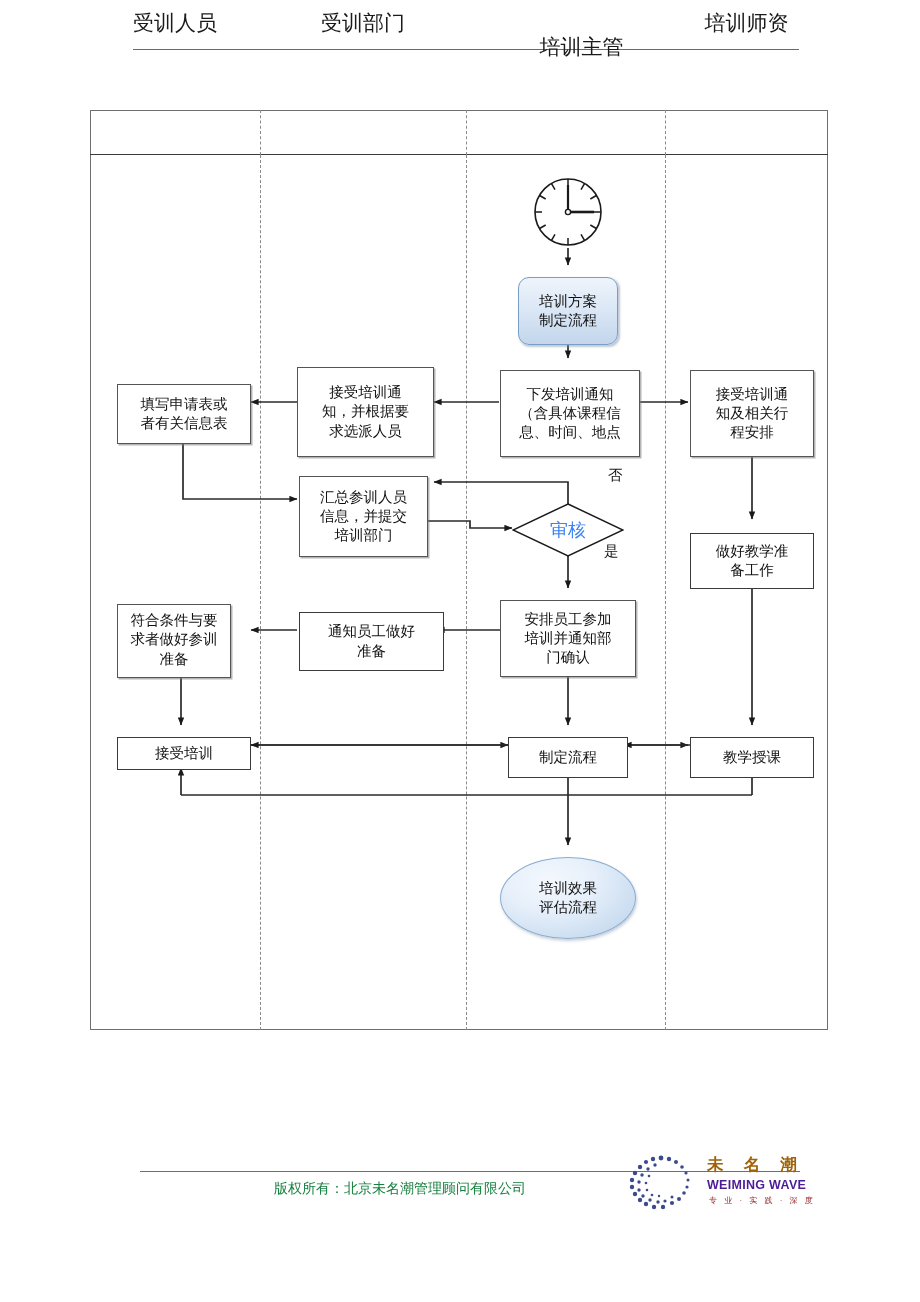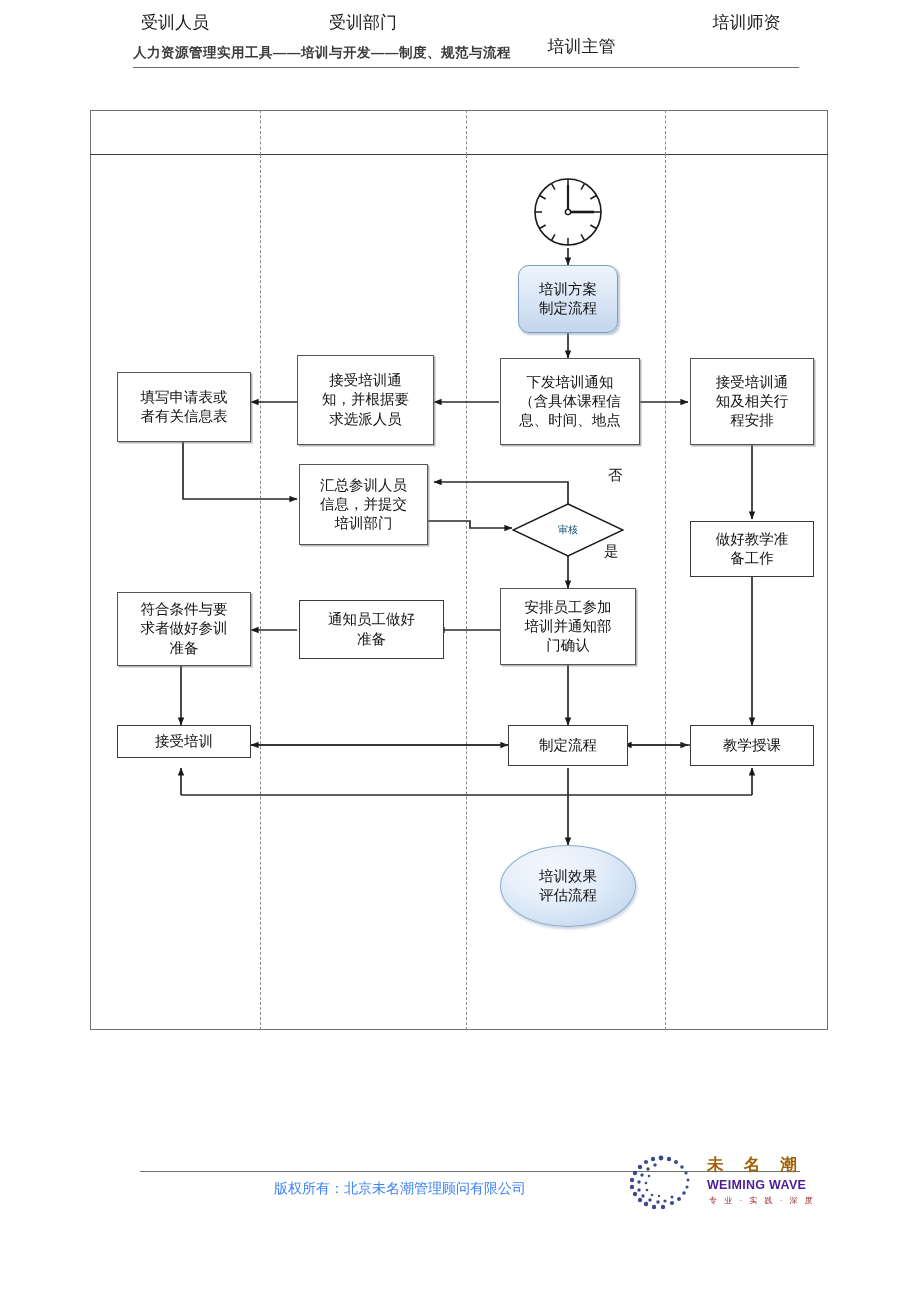--- a/index.html
+++ b/index.html
@@ -26,40 +26,41 @@
   #lane-frame{
     position:absolute;left:90px;top:110px;width:738px;height:920px;
     border:1.4px solid #6f6f6f;box-sizing:border-box;
   }
   #lane-header-row{
     position:absolute;left:90px;top:110px;width:738px;height:45px;
     border-bottom:1.4px solid #3a3a3a;box-sizing:border-box;
   }
   .lane-head{
     position:absolute;top:0;height:45px;display:flex;align-items:center;justify-content:center;
-    font-size:17px;font-family:"Liberation Serif","DejaVu Serif",serif;color:#1a1a1a;
+    font-size:21px;font-family:"Liberation Serif","DejaVu Serif",serif;color:#1a1a1a;
   }
   .lane-div-head{
     position:absolute;top:110px;height:45px;width:0;
     border-left:1px dashed #8a8a8a;
   }
   .lane-div{
     position:absolute;top:155px;height:875px;width:0;
     border-left:1px dashed #8a8a8a;
   }
 
   
   #wires{position:absolute;left:0;top:0;width:920px;height:1302px;pointer-events:none;}
 
   
   .node{
     position:absolute;box-sizing:border-box;
     display:flex;align-items:center;justify-content:center;text-align:center;
     font-size:14.5px;line-height:1.32;color:#111;
     font-family:"Liberation Serif","DejaVu Serif",serif;
+    margin-top:12px;
   }
   .box{
     background:#ffffff;border:1.5px solid #555;
     box-shadow:1.5px 1.5px 0 rgba(120,120,120,.55);
     padding:2px 4px;
   }
   .box.plain{box-shadow:none;border:1.3px solid #3a3a3a;}
   .rounded-proc{
     border-radius:11px;
     border:1.3px solid #7a9ec4;
@@ -70,37 +71,37 @@
     border-radius:50%;
     border:1.3px solid #8aaccd;
     background:radial-gradient(ellipse at 36% 28%,#f4f8fd 0%,#e6effa 38%,#cfe0f2 70%,#b9d0e9 100%);
     box-shadow:1px 2px 3px rgba(130,150,175,.45);
   }
   .diamond-wrap{position:absolute;}
   .diamond-wrap svg{display:block;}
   .diamond-label{
     position:absolute;left:0;top:0;width:100%;height:100%;
     display:flex;align-items:center;justify-content:center;
-    font-size:10px;color:#0c4a6e;
+    font-size:18px;color:#3b82f6;
   }
   .branch-label{
     position:absolute;font-size:14.5px;color:#111;
     font-family:"Liberation Serif","DejaVu Serif",serif;
   }
 
   
   #clock-icon{position:absolute;left:532px;top:176px;width:72px;height:72px;}
 
   
   #footer-rule{
     position:absolute;left:140px;top:1171px;width:660px;border-bottom:1.1px solid #6f6f6f;
   }
   #footer-copy{
     position:absolute;left:140px;top:1180px;width:520px;text-align:center;
-    font-size:14px;color:#3b82f6;
+    font-size:14px;color:#15803d;
   }
   #brand-logo{position:absolute;left:625px;top:1150px;width:195px;height:62px;}
   #brand-mark{position:absolute;left:0;top:2px;width:74px;height:58px;}
   #brand-cn{
     position:absolute;left:82px;top:4px;font-size:16.5px;font-weight:bold;
     letter-spacing:8px;color:#a16207;font-family:"Liberation Serif","DejaVu Serif",serif;
     white-space:nowrap;
   }
   #brand-en{
     position:absolute;left:82px;top:28px;font-size:12.5px;font-weight:bold;
@@ -109,21 +110,20 @@
   }
   #brand-tag{
     position:absolute;left:84px;top:45px;font-size:8px;letter-spacing:2.6px;
     color:#9c2b30;font-family:"Liberation Serif","DejaVu Serif",serif;white-space:nowrap;
   }
 </style>
 </head>
 <body>
 
 <div id="doc-header">
-  <div class="htext">人力资源管理实用工具——培训与开发——制度、规范与流程</div>
   <div class="hrule"></div>
 </div>
 
 <div id="lane-frame"></div>
 <div id="lane-header-row"></div>
 
 <div class="lane-head" style="left:90px;width:170px;">
   <span>受训人员</span>
 </div>
 <div class="lane-head" style="left:260px;width:206px;">
@@ -227,21 +227,21 @@
 （含具体课程信
 息、时间、地点</span>
 </div>
 
 <div class="node box" style="left:297px;top:355px;width:137px;height:90px;">
   <span style="white-space:pre-line">接受培训通
 知，并根据要
 求选派人员</span>
 </div>
 
-<div class="node box" style="left:117px;top:372px;width:134px;height:70px;">
+<div class="node box" style="left:117px;top:372px;width:134px;height:60px;">
   <span style="white-space:pre-line">填写申请表或
 者有关信息表</span>
 </div>
 
 <div class="node box" style="left:690px;top:358px;width:124px;height:87px;">
   <span style="white-space:pre-line">接受培训通
 知及相关行
 程安排</span>
 </div>
 
@@ -270,21 +270,21 @@
   <span style="white-space:pre-line">安排员工参加
 培训并通知部
 门确认</span>
 </div>
 
 <div class="node box plain" style="left:299px;top:600px;width:145px;height:59px;justify-content:center;">
   <span style="white-space:pre-line">通知员工做好
 准备</span>
 </div>
 
-<div class="node box" style="left:117px;top:592px;width:134px;height:74px;">
+<div class="node box" style="left:117px;top:592px;width:114px;height:74px;font-family:Liberation Mono, monospace;">
   <span style="white-space:pre-line">符合条件与要
 求者做好参训
 准备</span>
 </div>
 
 <div class="node box plain" style="left:117px;top:725px;width:134px;height:33px;">
   <span>接受培训</span>
 </div>
 
 <div class="node box plain" style="left:508px;top:725px;width:120px;height:41px;">

